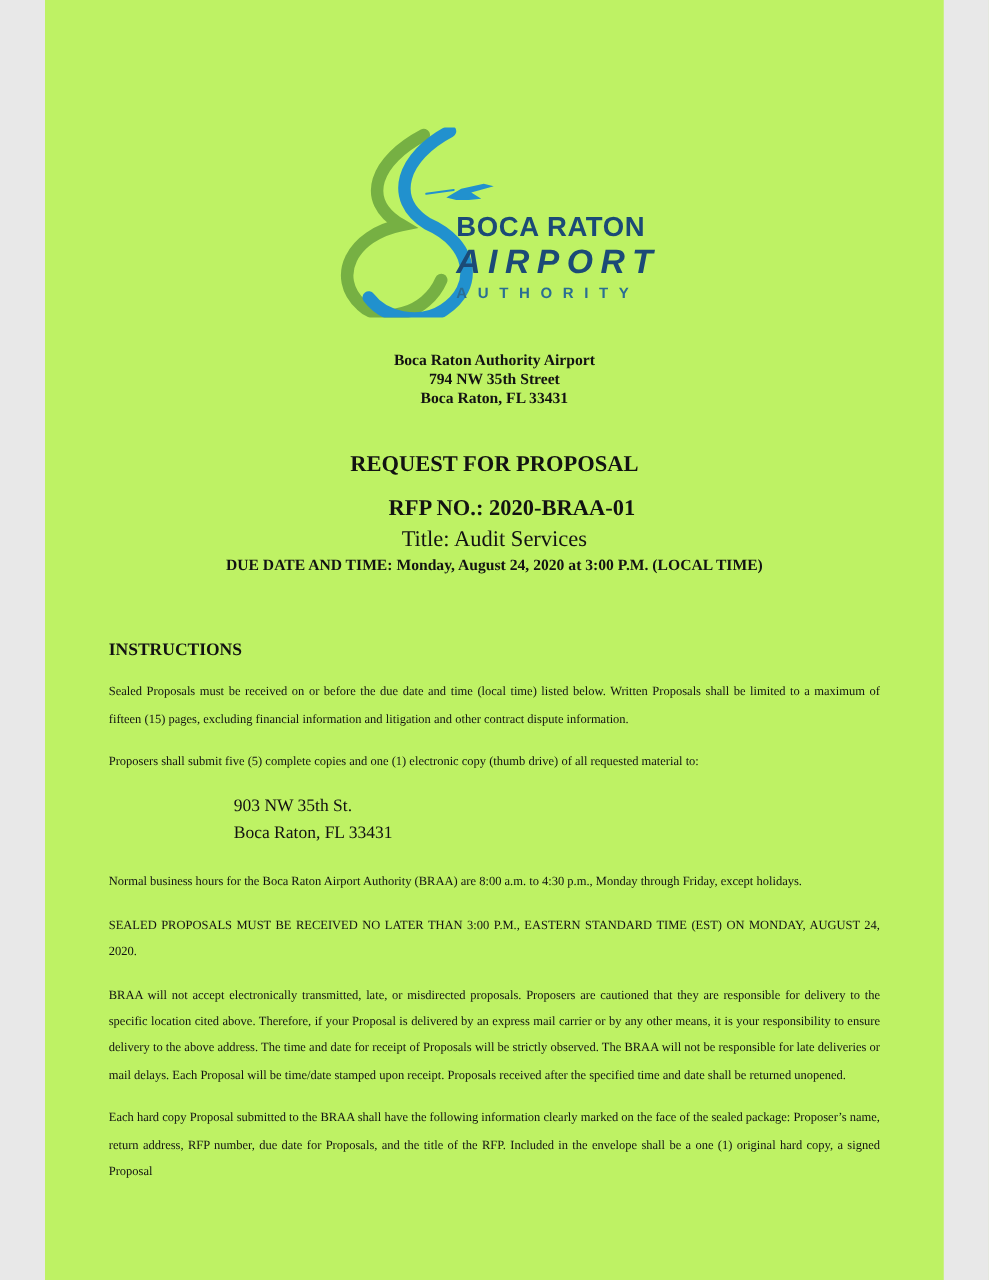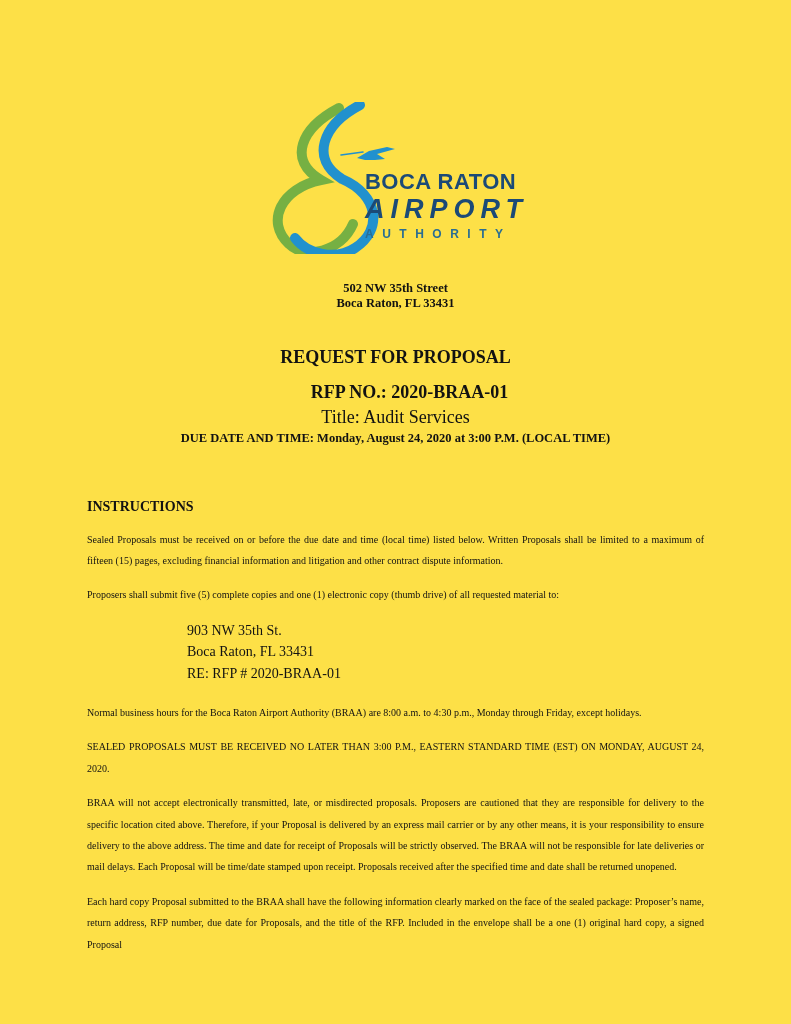--- a/index.html
+++ b/index.html
@@ -1,22 +1,22 @@
 <!DOCTYPE html>
 <html><head>
 <meta charset="utf-8">
 <style>
   * { box-sizing: border-box; margin: 0; padding: 0; }
   html, body { background: #e8e8e8; }
   .page {
     position: relative;
-    width: 791px;
+    width: 719px;
     height: 1024px;
     margin: 0 auto;
-    background: #fde047;
+    background: #bef264;
     font-family: "Liberation Serif", serif;
     color: #121212;
     overflow: hidden;
   }
   
   .logo-row {
     padding-top: 102px;
     display: flex;
     justify-content: center;
     align-items: flex-end;
@@ -121,40 +121,40 @@
       <path d="M94,56 L106,49 L124,45 L132,47 L114,52 L122,57 L112,58 L102,58 Z" fill="#2191ce"></path>
     </svg>
     <div class="wordmark">
       <div class="wm1">BOCA RATON</div>
       <div class="wm2">AIRPORT</div>
       <div class="wm3">AUTHORITY</div>
     </div>
   </div>
 
   <div class="addr-block">
-    <div>502 NW 35th Street</div>
+    <div>Boca Raton Authority Airport</div>
+    <div>794 NW 35th Street</div>
     <div>Boca Raton, FL 33431</div>
   </div>
 
   <div class="req-title">REQUEST FOR PROPOSAL</div>
   <div class="rfp-no">RFP NO.: 2020-BRAA-01</div>
   <div class="rfp-title">Title: Audit Services</div>
   <div class="due-date">DUE DATE AND TIME: Monday, August 24, 2020 at 3:00 P.M. (LOCAL TIME)</div>
 
   <div class="body-text">
     <div class="section-heading">INSTRUCTIONS</div>
 
     <p class="para">Sealed Proposals must be received on or before the due date and time (local time) listed below.  Written Proposals shall be limited to a maximum of fifteen (15) pages, excluding financial information and litigation and other contract dispute information.</p>
 
     <p class="para">Proposers shall submit five (5) complete copies and one (1) electronic copy (thumb drive) of all requested material to:</p>
 
     <div class="delivery-addr">
       <div>903 NW 35th St.</div>
       <div>Boca Raton, FL 33431</div>
-      <div>RE: RFP # 2020-BRAA-01</div>
     </div>
 
     <p class="para">Normal business hours for the Boca Raton Airport Authority (BRAA) are 8:00 a.m. to 4:30 p.m., Monday through Friday, except holidays.</p>
 
     <p class="para">SEALED PROPOSALS MUST BE RECEIVED NO LATER THAN 3:00 P.M., EASTERN STANDARD TIME (EST) ON MONDAY, AUGUST 24, 2020.</p>
 
     <p class="para">BRAA will not accept electronically transmitted, late, or misdirected proposals. Proposers are cautioned that they are responsible for delivery to the specific location cited above. Therefore, if your Proposal is delivered by an express mail carrier or by any other means, it is your responsibility to ensure delivery to the above address. The time and date for receipt of Proposals will be strictly observed. The BRAA will not be responsible for late deliveries or mail delays. Each Proposal will be time/date stamped upon receipt. Proposals received after the specified time and date shall be returned unopened.</p>
 
     <p class="para">Each hard copy Proposal submitted to the BRAA shall have the following information clearly marked on the face of the sealed package: Proposer’s name, return address, RFP number, due date for Proposals, and the title of the RFP. Included in the envelope shall be a one (1) original hard copy, a signed Proposal</p>
   </div>

